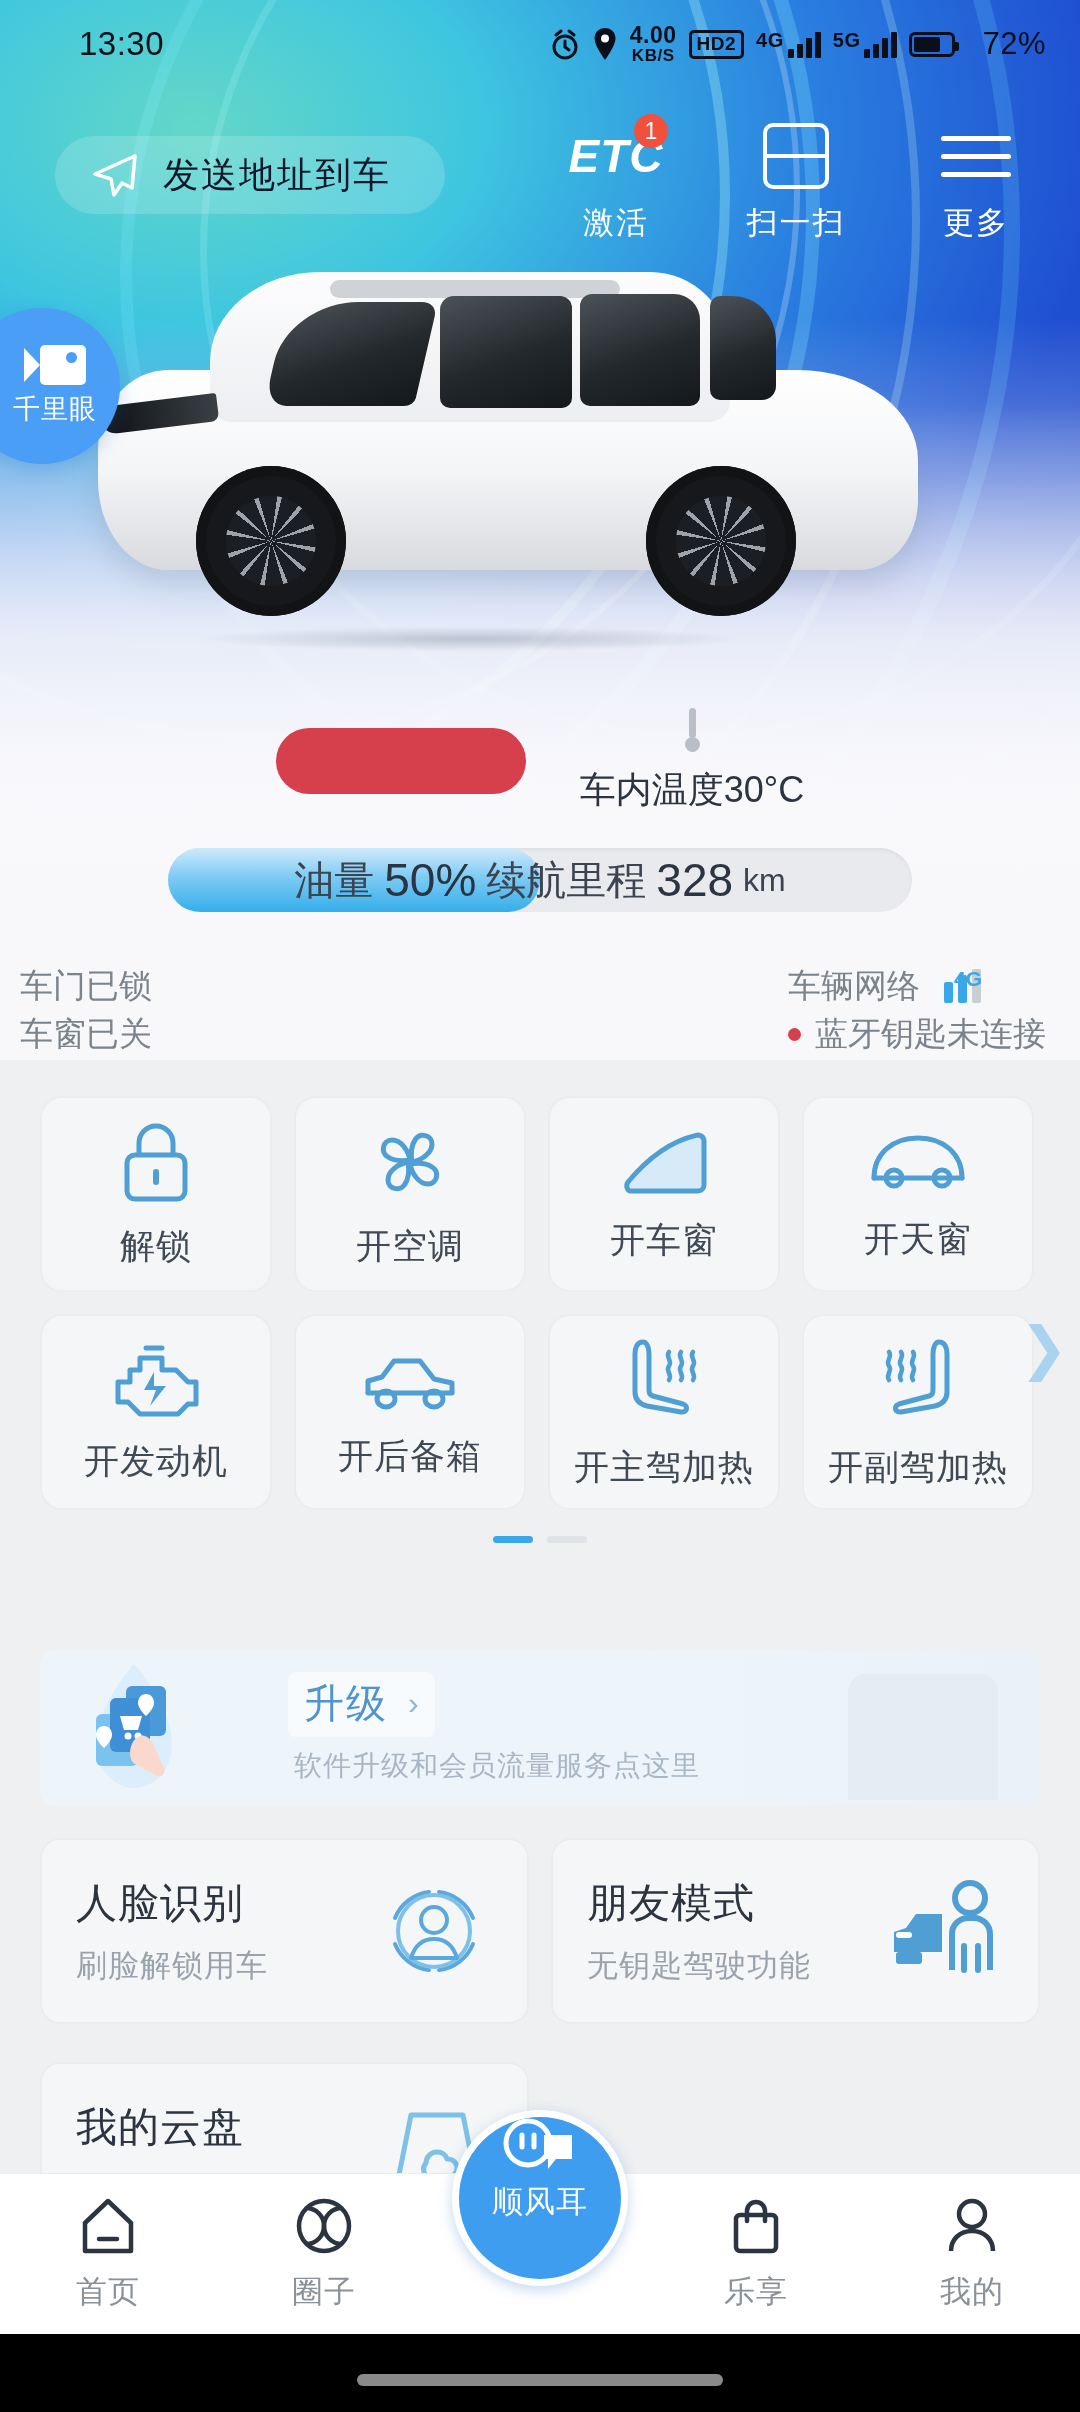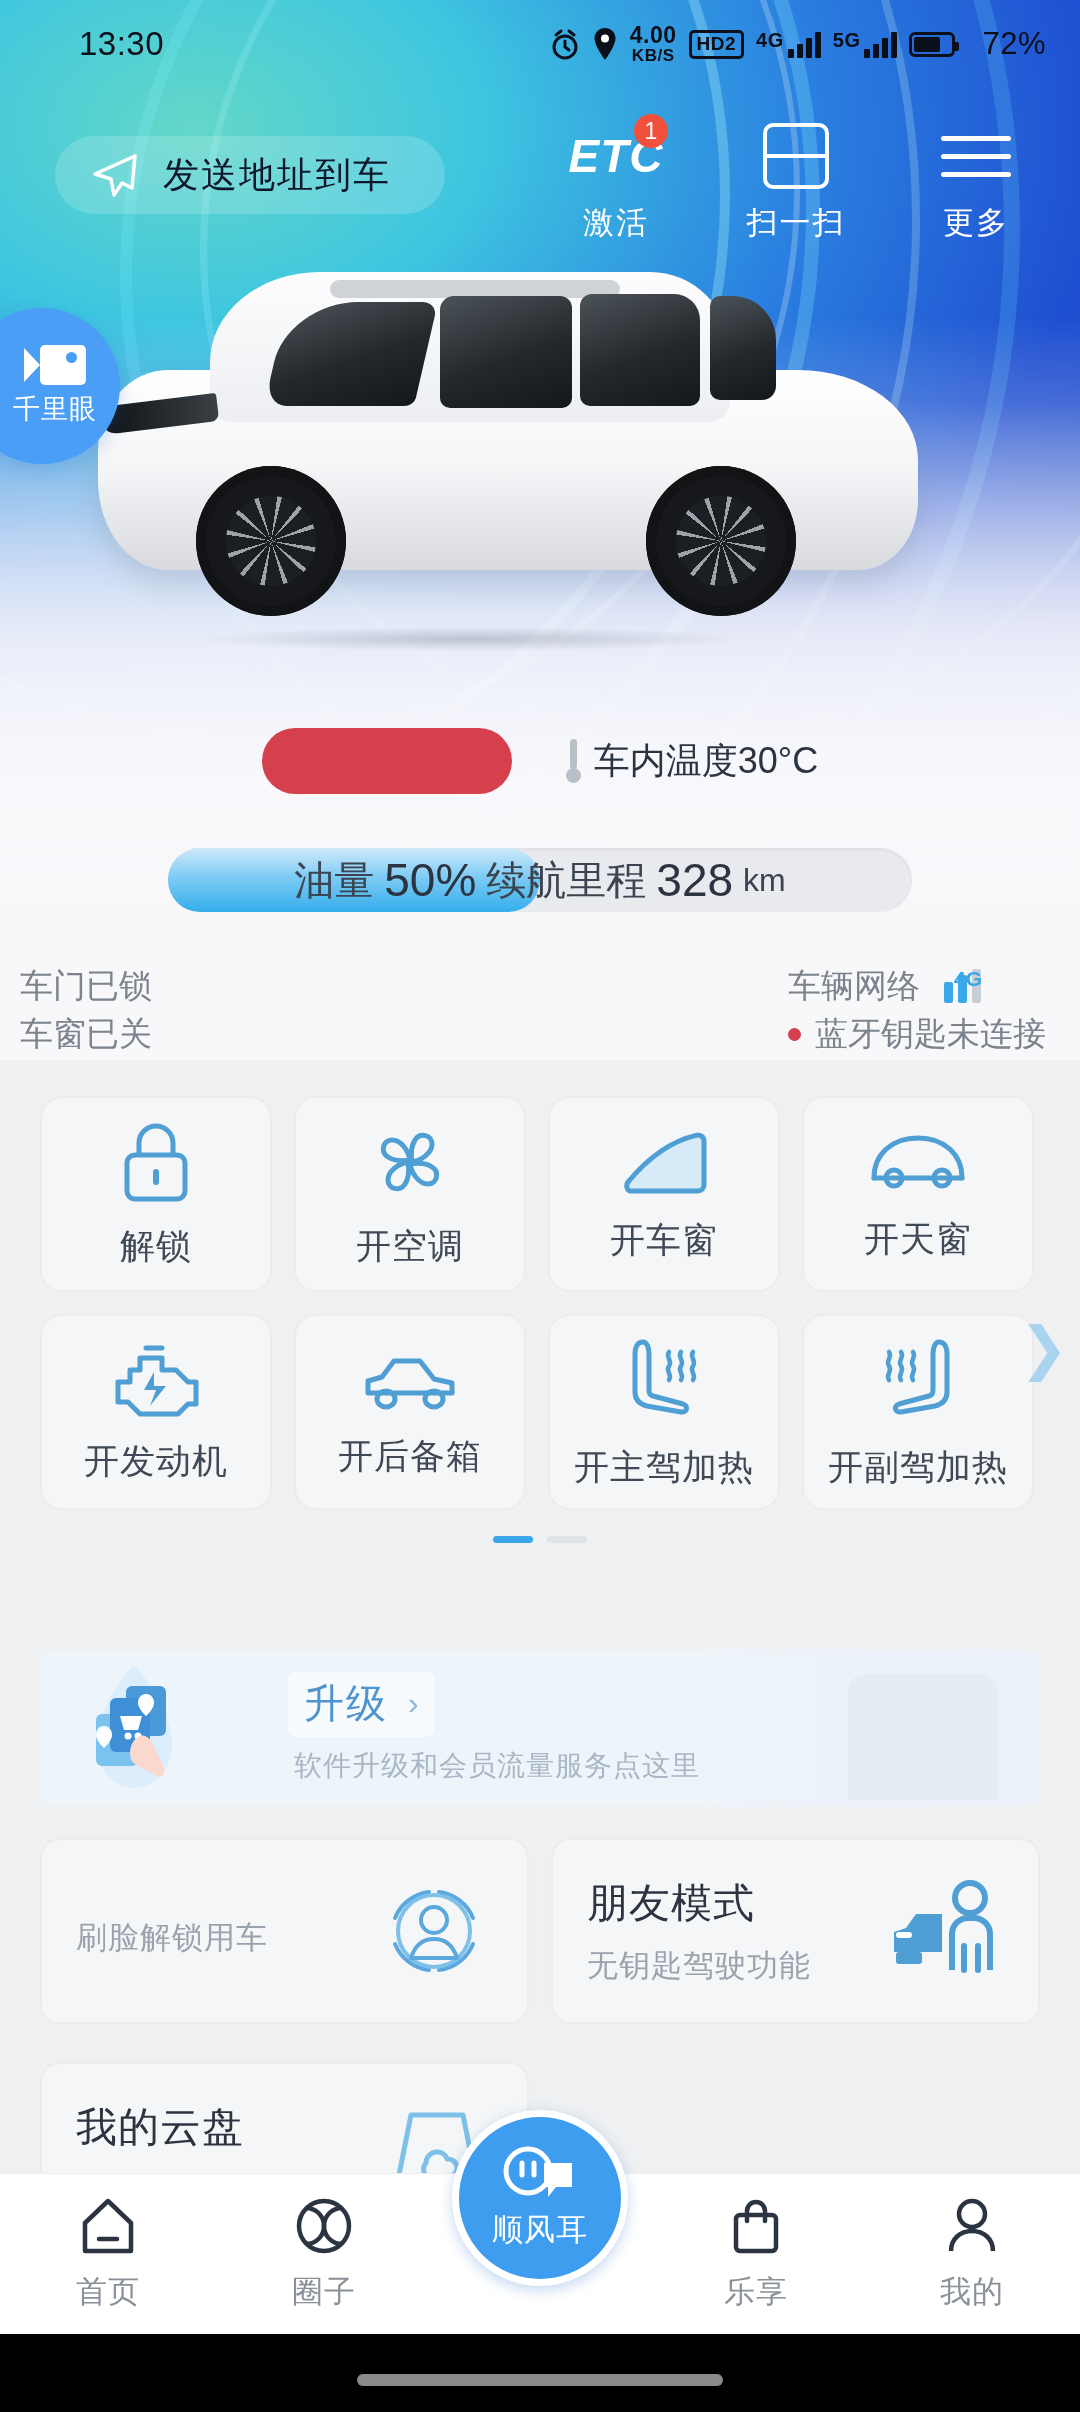--- a/index.html
+++ b/index.html
@@ -137,21 +137,21 @@
   .wr { left: 566px; top: 216px; }
   .headlight { position: absolute; left: 20px; top: 150px; width: 118px; height: 28px;
     background: linear-gradient(90deg,#0e1114,#3a4045); border-radius: 16px 4px 10px 20px; transform: rotate(-7deg); }
   .car-shadow { position: absolute; left: 90px; top: 372px; width: 760px; height: 34px;
     background: radial-gradient(50% 50% at 50% 50%, rgba(90,100,120,.30), rgba(90,100,120,0) 72%); }
 
   
   .info-row { position: absolute; top: 726px; left: 0; right: 0; height: 70px; z-index: 20;
     display: flex; align-items: center; justify-content: center; gap: 54px; }
   .redaction { width: 250px; height: 66px; background: #d6404c; border-radius: 33px; }
-  .temp { display: flex; align-items: center; gap: 14px; font-size: 36px; color: #2b3440; }
+  .temp { display: flex; align-items: center; gap: 14px; font-size: 36px; color: #2b3440; flex-direction: column; }
   .thermo { width: 14px; height: 44px; position: relative; }
   .thermo i { position: absolute; left: 4px; top: 0; width: 7px; height: 30px; background: #b9bfc6; border-radius: 4px; }
   .thermo b { position: absolute; left: 0; bottom: 0; width: 15px; height: 15px; background: #b9bfc6; border-radius: 50%; }
 
   
   .fuel { position: absolute; top: 848px; left: 168px; width: 744px; height: 64px; z-index: 20; }
   .fuel-track { position: absolute; inset: 0; background: #e8eaee; border-radius: 32px;
     box-shadow: inset 0 2px 4px rgba(0,0,0,.05); }
   .fuel-fill { position: absolute; left: 0; top: 0; bottom: 0; border-radius: 32px;
     background: linear-gradient(180deg,#cfeafb 0%,#7ecbf4 45%,#35aeea 100%); }
@@ -221,21 +221,21 @@
     background: #f5f6f7; border: 2px solid #ebecee; border-radius: 20px;
     display: flex; align-items: center; justify-content: space-between; padding: 0 34px; }
 
   
   .navbar { position: absolute; left: 0; right: 0; bottom: 78px; height: 160px; background: #fff; z-index: 40;
     display: flex; align-items: center; box-shadow: 0 -1px 0 #ececec; }
   .navitem { flex: 1; display: flex; flex-direction: column; align-items: center; gap: 14px; }
   .navitem .nlabel { font-size: 31px; color: #8b9199; letter-spacing: 1px; }
   .fab { position: absolute; left: 50%; transform: translateX(-50%); bottom: 126px;
     width: 176px; height: 176px; border-radius: 50%; background: #3f9df0; z-index: 45;
-    display: flex; flex-direction: column; align-items: center; justify-content: center; gap: 2px;
+    display: flex; flex-direction: column; align-items: center; justify-content: flex-start; gap: 2px;
     border: 7px solid #fff; box-shadow: 0 4px 14px rgba(40,110,200,.28); }
   .fab .flabel { color: #fff; font-size: 31px; letter-spacing: 1px; }
   .gesturebar { position: absolute; left: 0; right: 0; bottom: 0; height: 78px; background: #000; z-index: 50; }
   .gesturebar i { position: absolute; left: 50%; transform: translateX(-50%); bottom: 26px;
     width: 366px; height: 12px; border-radius: 6px; background: #8a8a8a; display: block; }
 </style>
 </head>
 <body>
 
 <div id="phone">
@@ -521,20 +521,21 @@
         <span class="c">›</span>
       </div>
       <div class="up-sub">软件升级和会员流量服务点这里</div>
     </div>
     <div class="awning"></div>
   </div>
 
   <div class="feat">
     <div class="fcard">
       <div class="txt">
+        <div class="t">人脸识别</div>
         <div class="s">刷脸解锁用车</div>
       </div>
       <svg width="118" height="118" viewBox="0 0 118 118">
         <g fill="none" stroke="#5aa8dd" stroke-width="4" stroke-linecap="round">
           <path d="M20 46a42 42 0 0 1 34-26"></path>
             <path d="M98 46a42 42 0 0 0-34-26"></path>
           <path d="M20 72a42 42 0 0 0 34 26"></path>
             <path d="M98 72a42 42 0 0 1-34 26"></path>
         </g>
         <circle cx="59" cy="59" r="36" fill="none" stroke="#7dc0e8" stroke-width="4"></circle>

